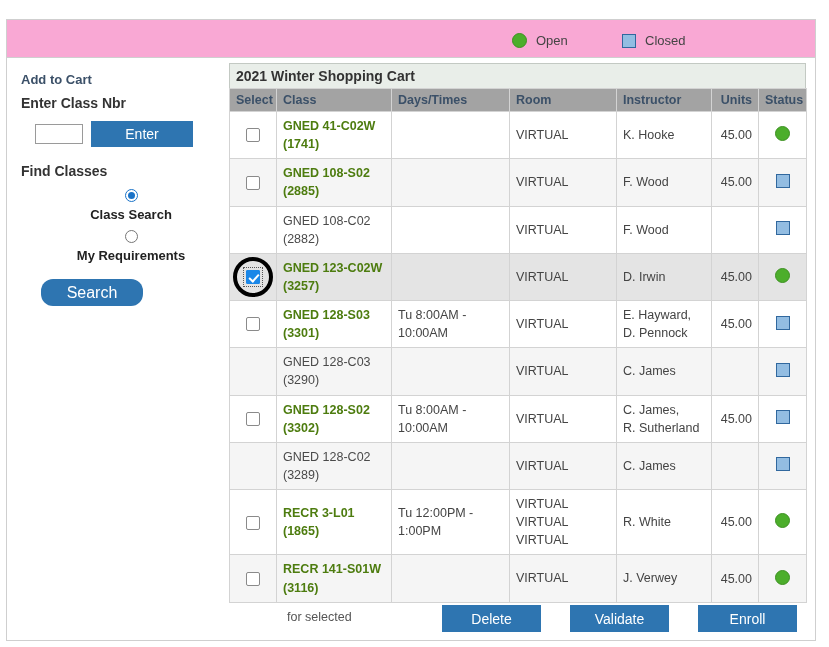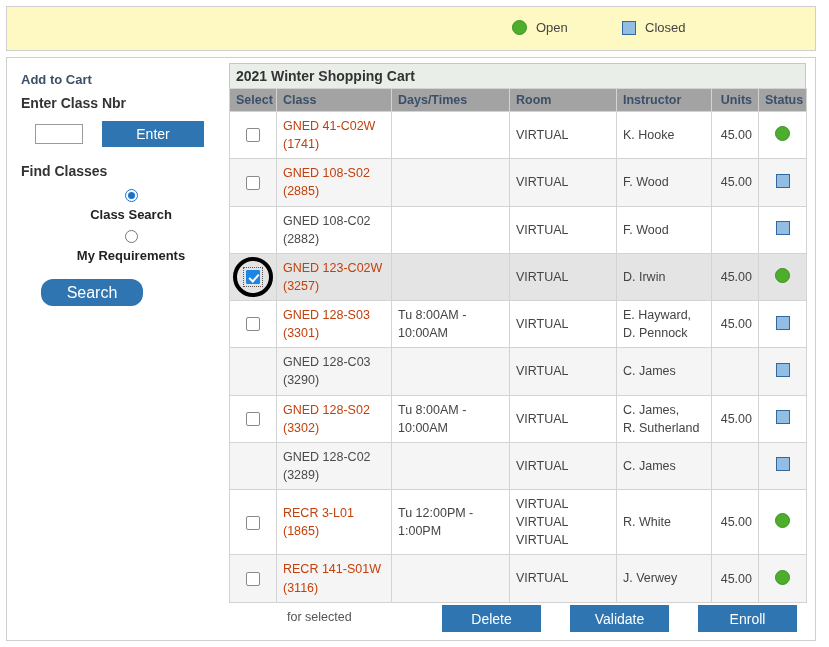--- a/index.html
+++ b/index.html
@@ -9,24 +9,24 @@
     background: #ffffff;
     font-family: "Liberation Sans", sans-serif;
     font-size: 13px;
     color: #333333;
     overflow: hidden;
   }
 
   
   .legend-panel {
     position: absolute;
-    left: 6px; top: 6px;
+    left: 6px; top: 19px;
     width: 810px; height: 45px;
     border: 1px solid #cfcfcf;
-    background: #fef9c3;
+    background: #f9a8d4;
   }
   .legend-row {
     position: absolute;
     left: 0; top: 0;
     width: 100%; height: 100%;
     display: flex;
     align-items: center;
   }
   .legend-item {
     position: absolute;
@@ -78,21 +78,21 @@
     margin: 0 0 8px 0;
   }
   .side-heading.big {
     font-size: 14px;
     color: #333333;
     margin-bottom: 10px;
   }
   .classnbr-row {
     display: flex;
     align-items: center;
-    gap: 19px;
+    gap: 8px;
     margin: 0 0 16px 14px;
   }
   .classnbr-input {
     width: 48px; height: 20px;
     border: 1px solid #9a9a9a;
     background: #ffffff;
     font-family: "Liberation Sans", sans-serif;
     font-size: 12px;
     padding: 1px 3px;
     color: #333;
@@ -199,24 +199,25 @@
     vertical-align: middle;
   }
   td.col-select { text-align: center; padding: 0; }
   td.col-units  { text-align: right; }
   td.col-status { text-align: center; }
 
   tr.alt td { background: #f5f5f5; }
   tr.sel td { background: #e4e4e4; }
 
   .cls-link {
-    color: #c2410c;
+    color: #4d7c0f;
     display: block;
     line-height: 1.45;
     cursor: pointer;
+    font-weight: bold;
   }
   .cls-plain {
     color: #4a4a4a;
     display: block;
     line-height: 1.45;
   }
   .multiline { line-height: 1.45; }
 
   .cbx {
     width: 14px; height: 14px;

